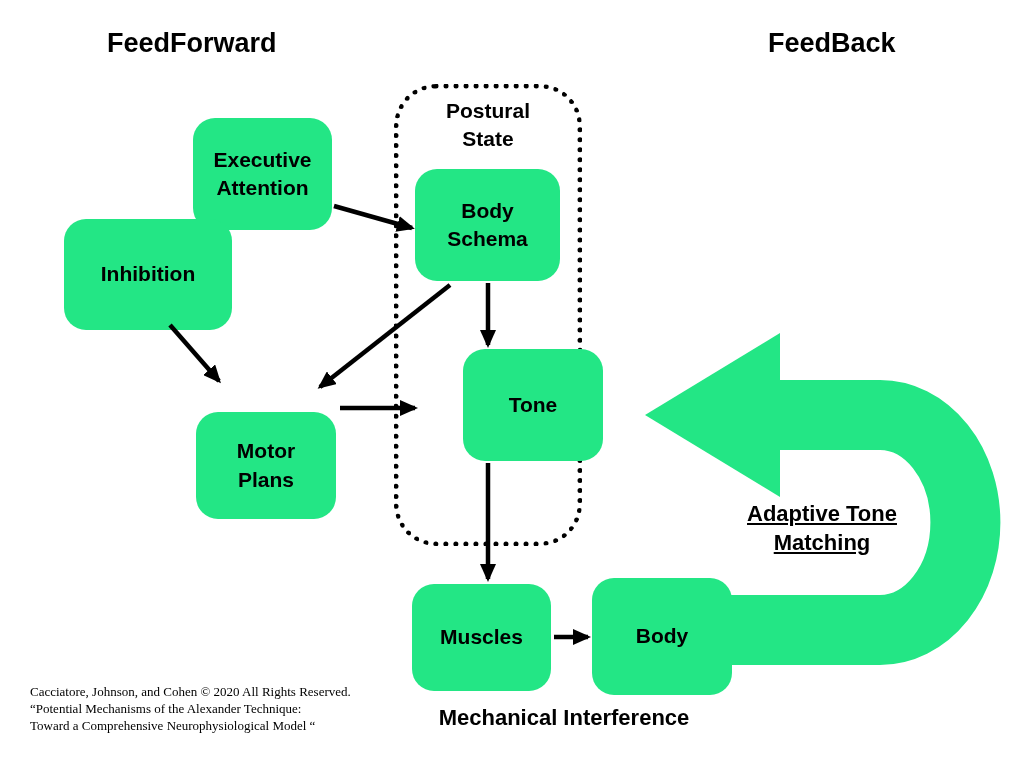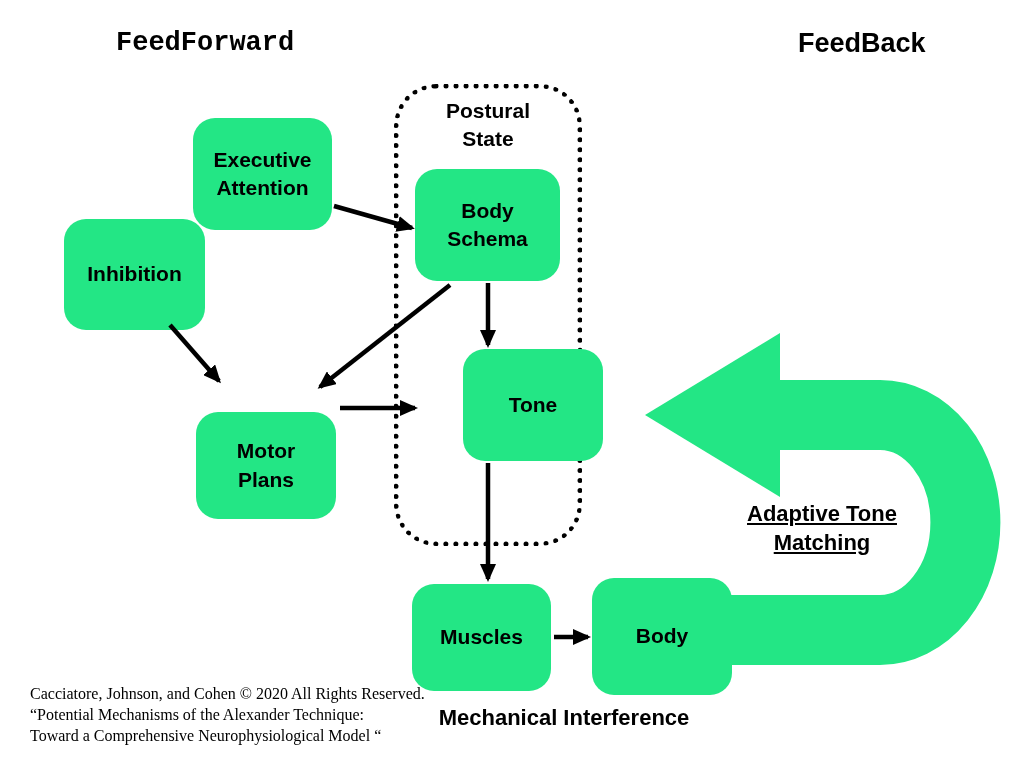--- a/index.html
+++ b/index.html
@@ -18,22 +18,22 @@
     overflow: hidden;
     margin: 0 auto;
   }
   .heading {
     position: absolute;
     font-size: 27px;
     font-weight: 700;
     color: var(--black);
     white-space: nowrap;
   }
-  .heading.ff { left: 116px; top: 28px; font-family: Liberation Mono, monospace; }
-  .heading.fb { left: 798px; top: 28px; }
+  .heading.ff { left: 107px; top: 28px; }
+  .heading.fb { left: 768px; top: 28px; }
 
   .group-box {
     position: absolute;
     left: 394px; top: 84px;
     width: 188px; height: 462px;
     border: 5px dotted var(--black);
     border-radius: 42px;
     z-index: 1;
   }
   .group-label {
@@ -55,21 +55,21 @@
     justify-content: center;
     text-align: center;
     font-weight: 700;
     font-size: 21px;
     color: var(--black);
     white-space: pre-line;
     line-height: 1.35;
     z-index: 2;
   }
   .node.executive-attention { left: 193px; top: 118px; width: 139px; height: 112px; }
-  .node.inhibition          { left: 64px;  top: 219px; width: 141px; height: 111px; }
+  .node.inhibition          { left: 64px;  top: 219px; width: 168px; height: 111px; }
   .node.motor-plans         { left: 196px; top: 384px; width: 140px; height: 107px; margin-top: 28px; }
   .node.body-schema         { left: 415px; top: 169px; width: 145px; height: 112px; }
   .node.tone                { left: 419px; top: 349px; width: 140px; height: 112px; margin-left: 44px; }
   .node.muscles             { left: 412px; top: 584px; width: 139px; height: 107px; }
   .node.body                { left: 592px; top: 578px; width: 140px; height: 117px; }
 
   .arrow-layer {
     position: absolute;
     inset: 0;
     z-index: 3;
@@ -87,21 +87,21 @@
     white-space: pre-line;
     z-index: 4;
   }
   .adaptive-label { left: 722px; top: 500px; width: 200px; font-size: 22px; line-height: 1.3; text-decoration: underline; }
   .mechanical-label { left: 394px; top: 705px; width: 340px; font-size: 22px; white-space: nowrap; }
 
   .footer {
     position: absolute;
     left: 30px; top: 683px;
     font-family: "Liberation Serif", serif;
-    font-size: 16px;
+    font-size: 13px;
     line-height: 1.32;
     color: var(--black);
     z-index: 4;
   }
 </style>
 </head>
 <body>
 
 <div class="stage">
 

